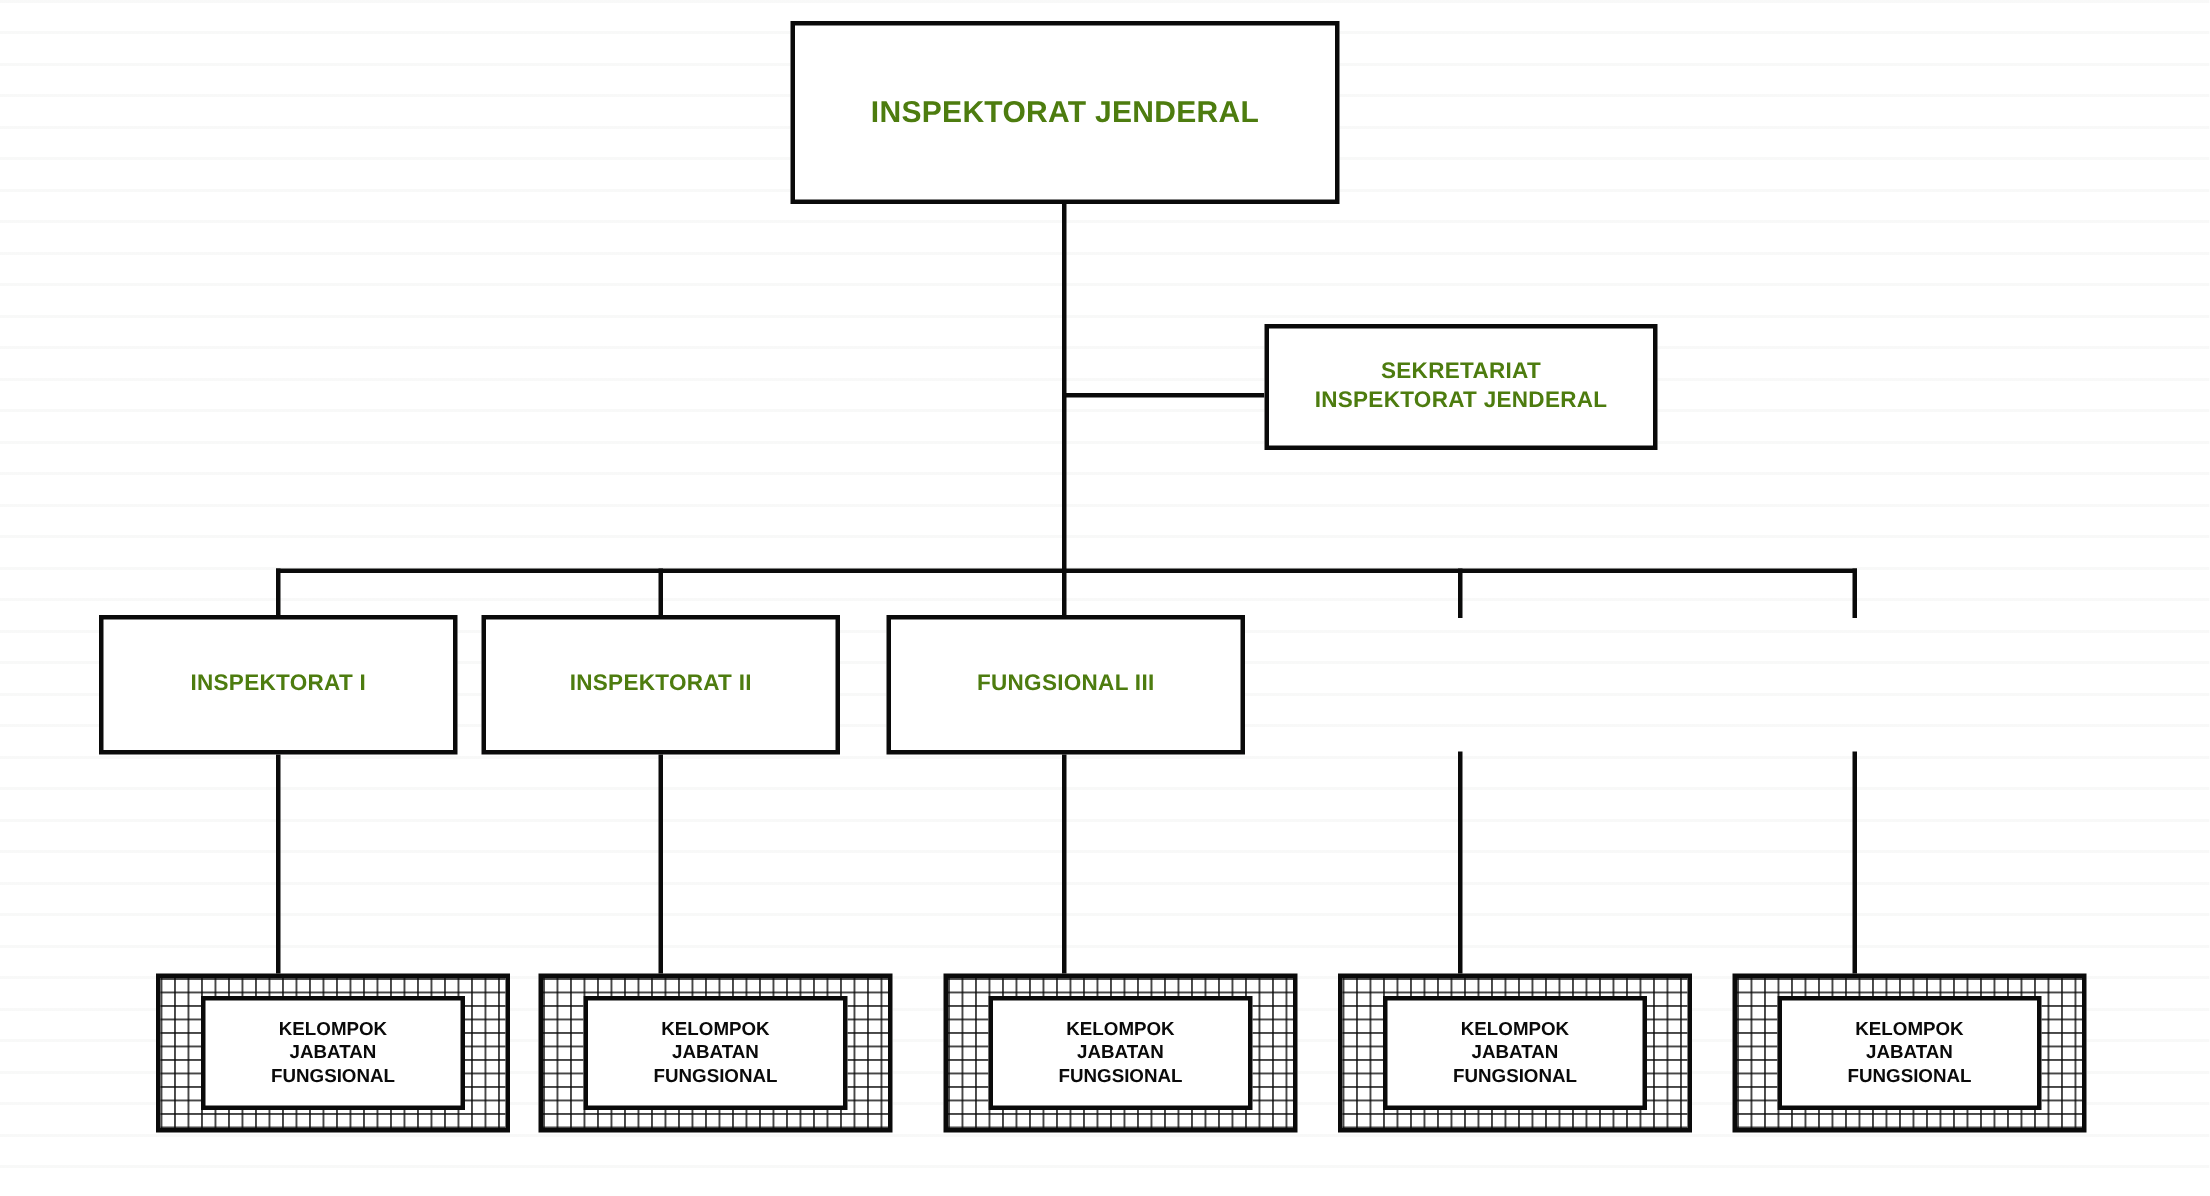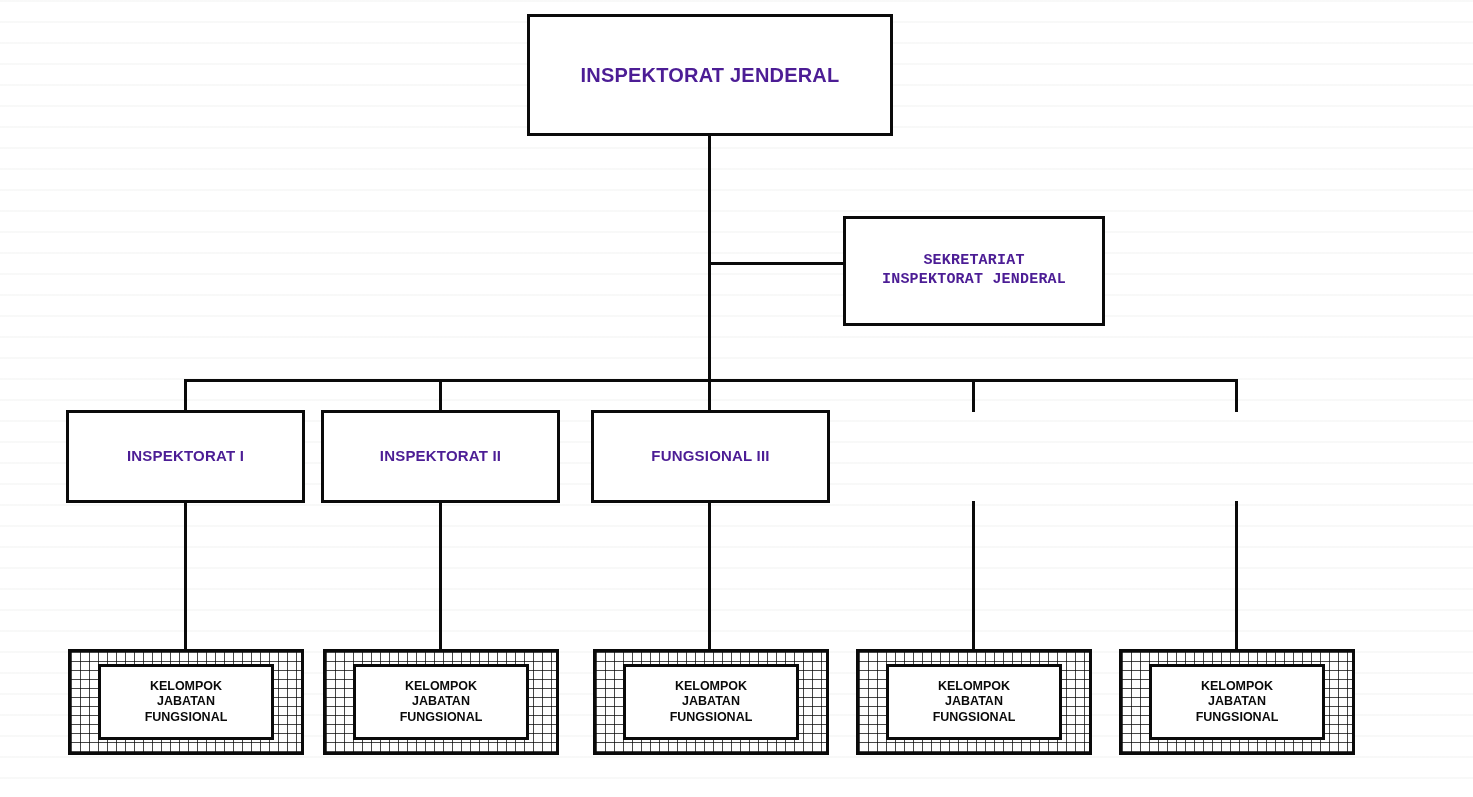--- a/index.html
+++ b/index.html
@@ -25,34 +25,33 @@
   }
   .node {
     position: absolute;
     box-sizing: border-box;
     border: 3px solid #0a0a0a;
     background: #ffffff;
     display: flex;
     align-items: center;
     justify-content: center;
     text-align: center;
-    color: #4c1d95;
+    color: #4d7c0f;
     font-weight: bold;
     letter-spacing: 0.2px;
   }
   .multiline { white-space: pre-line; line-height: 1.25; }
 
   .root-box {
     left: 527px; top: 14px; width: 366px; height: 122px;
     font-size: 20px;
   }
   .sek-box {
-    left: 843px; top: 216px; width: 262px; height: 110px;
+    left: 843px; top: 216px; width: 262px; height: 84px;
     font-size: 15px;
-    font-family: Liberation Mono, monospace;
   }
   .unit-box {
     top: 410px; width: 239px; height: 93px;
     font-size: 15px;
   }
   .unit-0 { left: 66px; }
   .unit-1 { left: 321px; }
   .unit-2 { left: 591px; }
   .unit-3 { left: 854px; }
   .unit-4 { left: 1117px; }
@@ -63,20 +62,21 @@
     top: 649px; width: 236px; height: 106px;
     border: 3px solid #0a0a0a;
     background-color: #ffffff;
     background-image:
       linear-gradient(rgba(10,10,10,0.75) 1px, transparent 1px),
       linear-gradient(90deg, rgba(10,10,10,0.75) 1px, transparent 1px);
     background-size: 9px 9px;
     display: flex;
     align-items: center;
     justify-content: center;
+    margin-left: 36px;
   }
   .hatch-0 { left: 68px; }
   .hatch-1 { left: 323px; }
   .hatch-2 { left: 593px; }
   .hatch-3 { left: 856px; }
   .hatch-4 { left: 1119px; }
 
   .inner-box {
     box-sizing: border-box;
     width: 176px;

